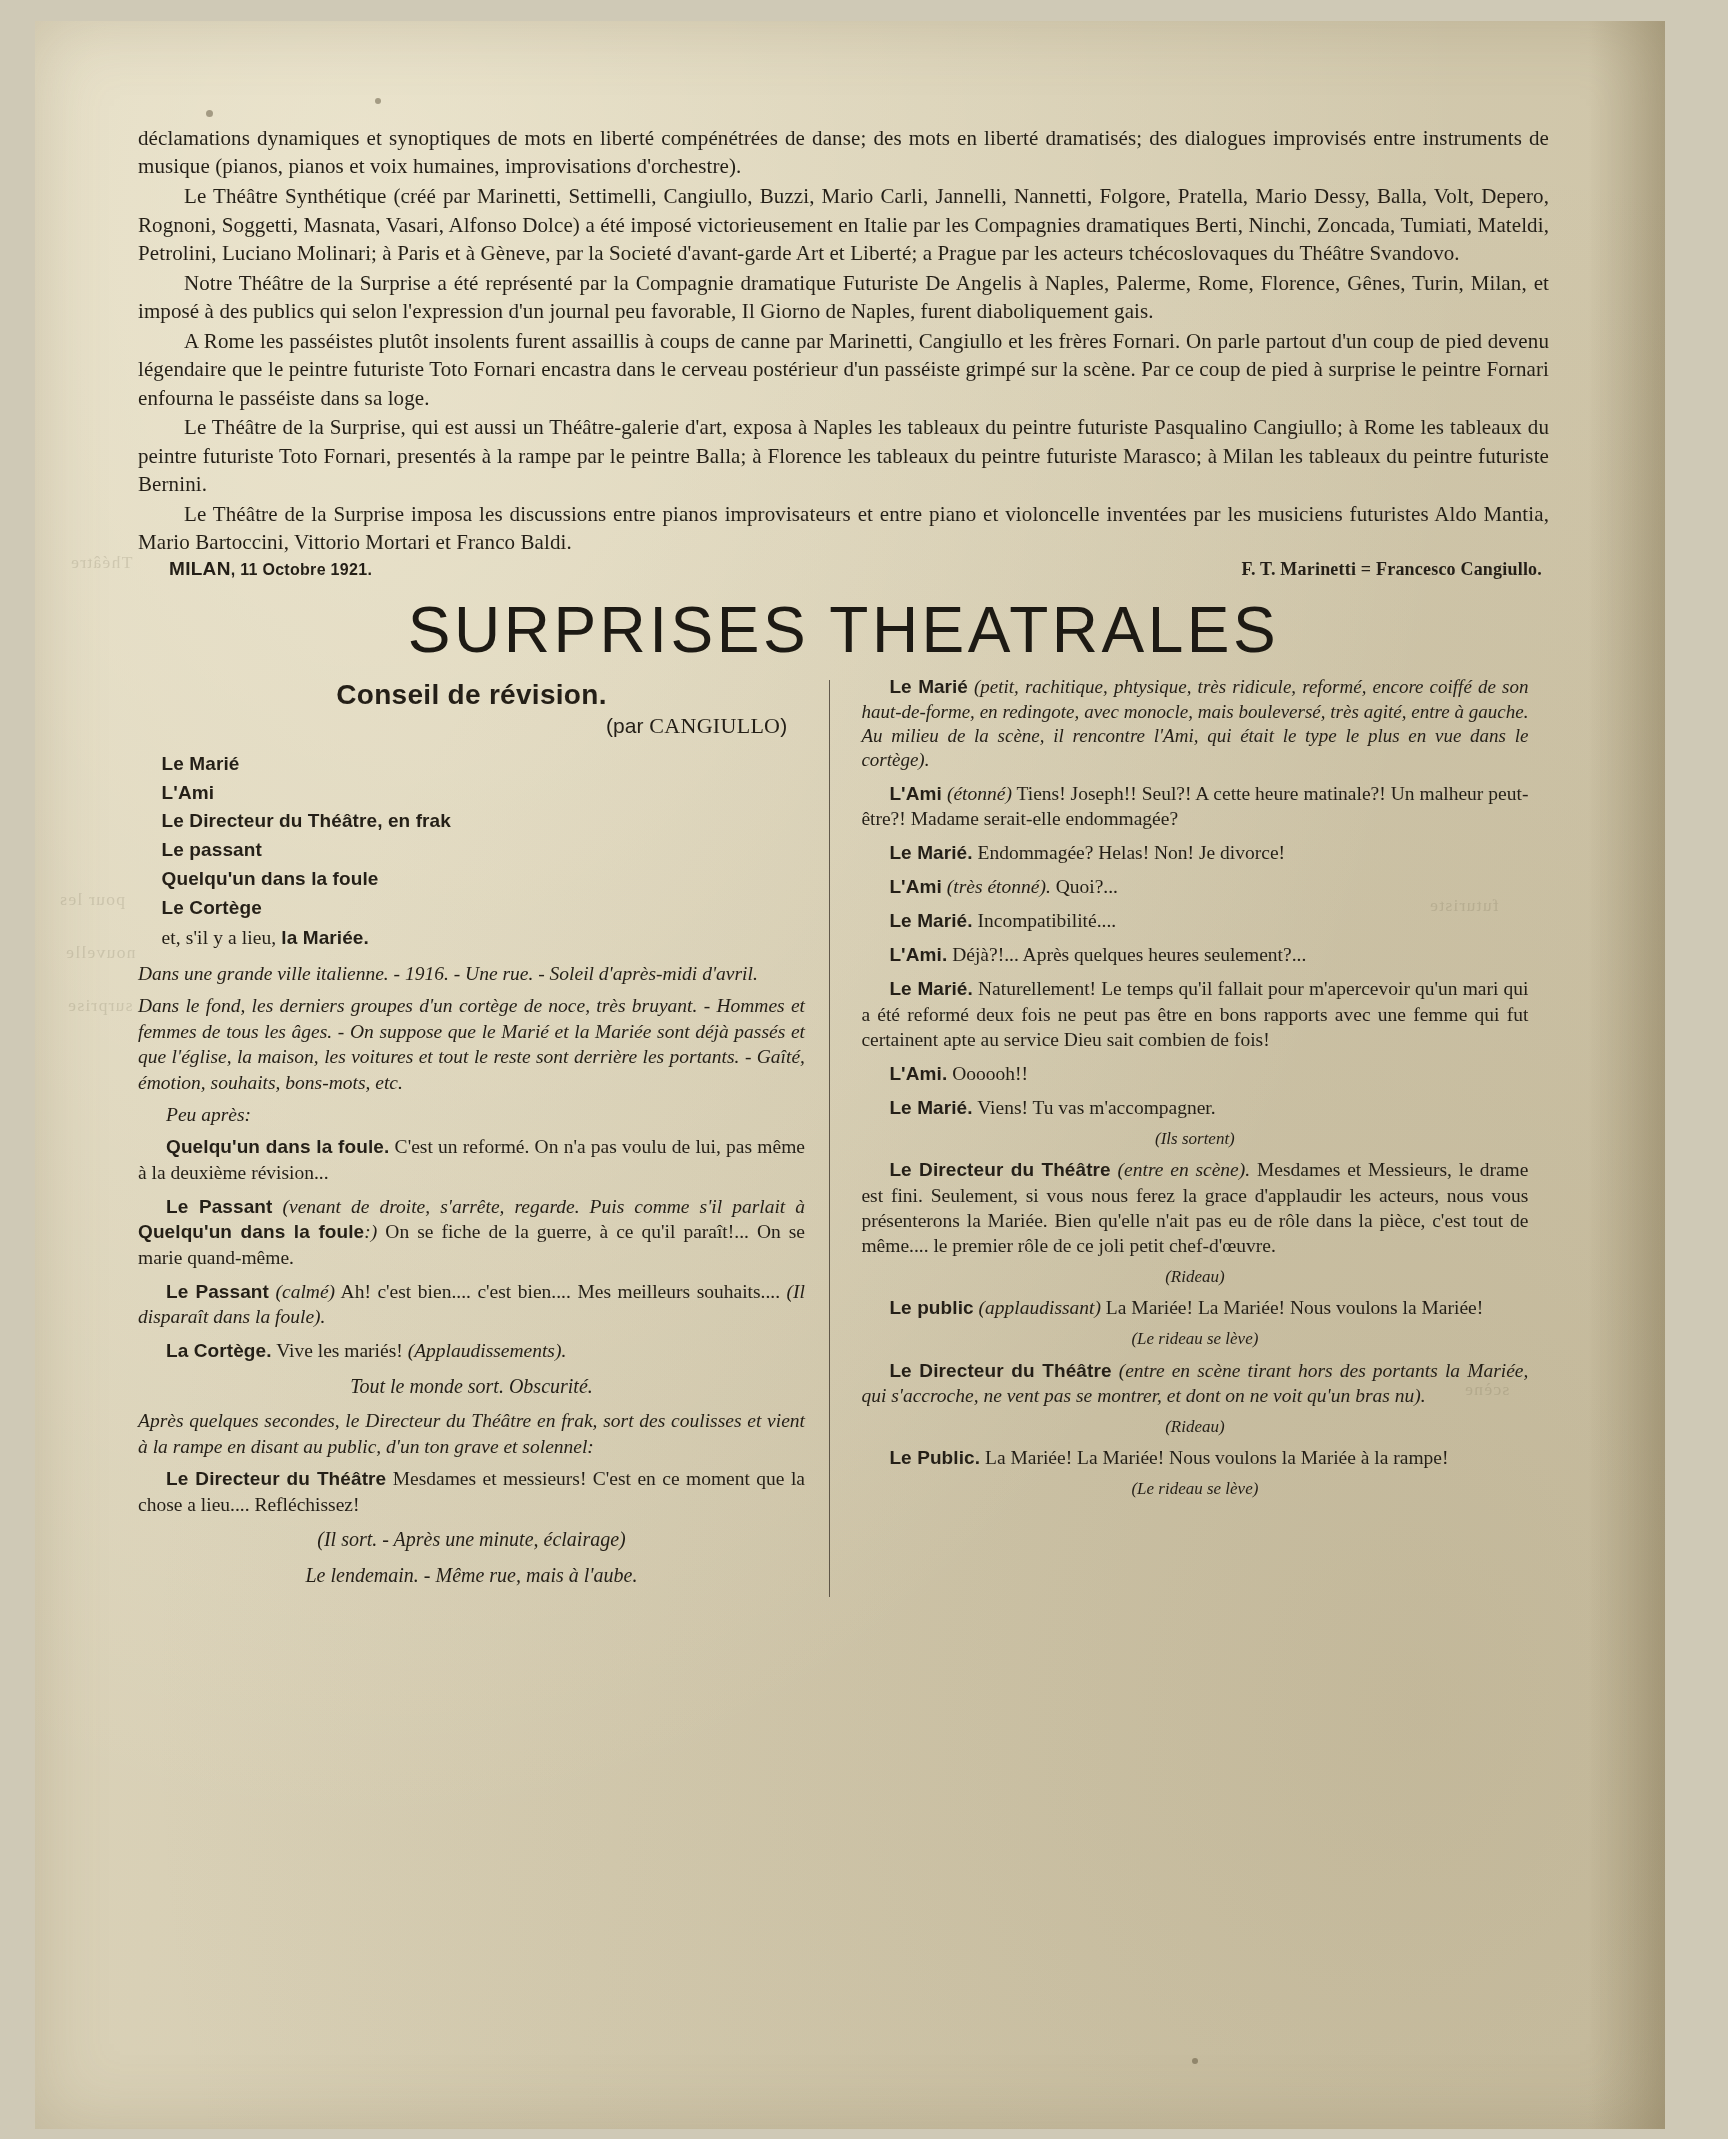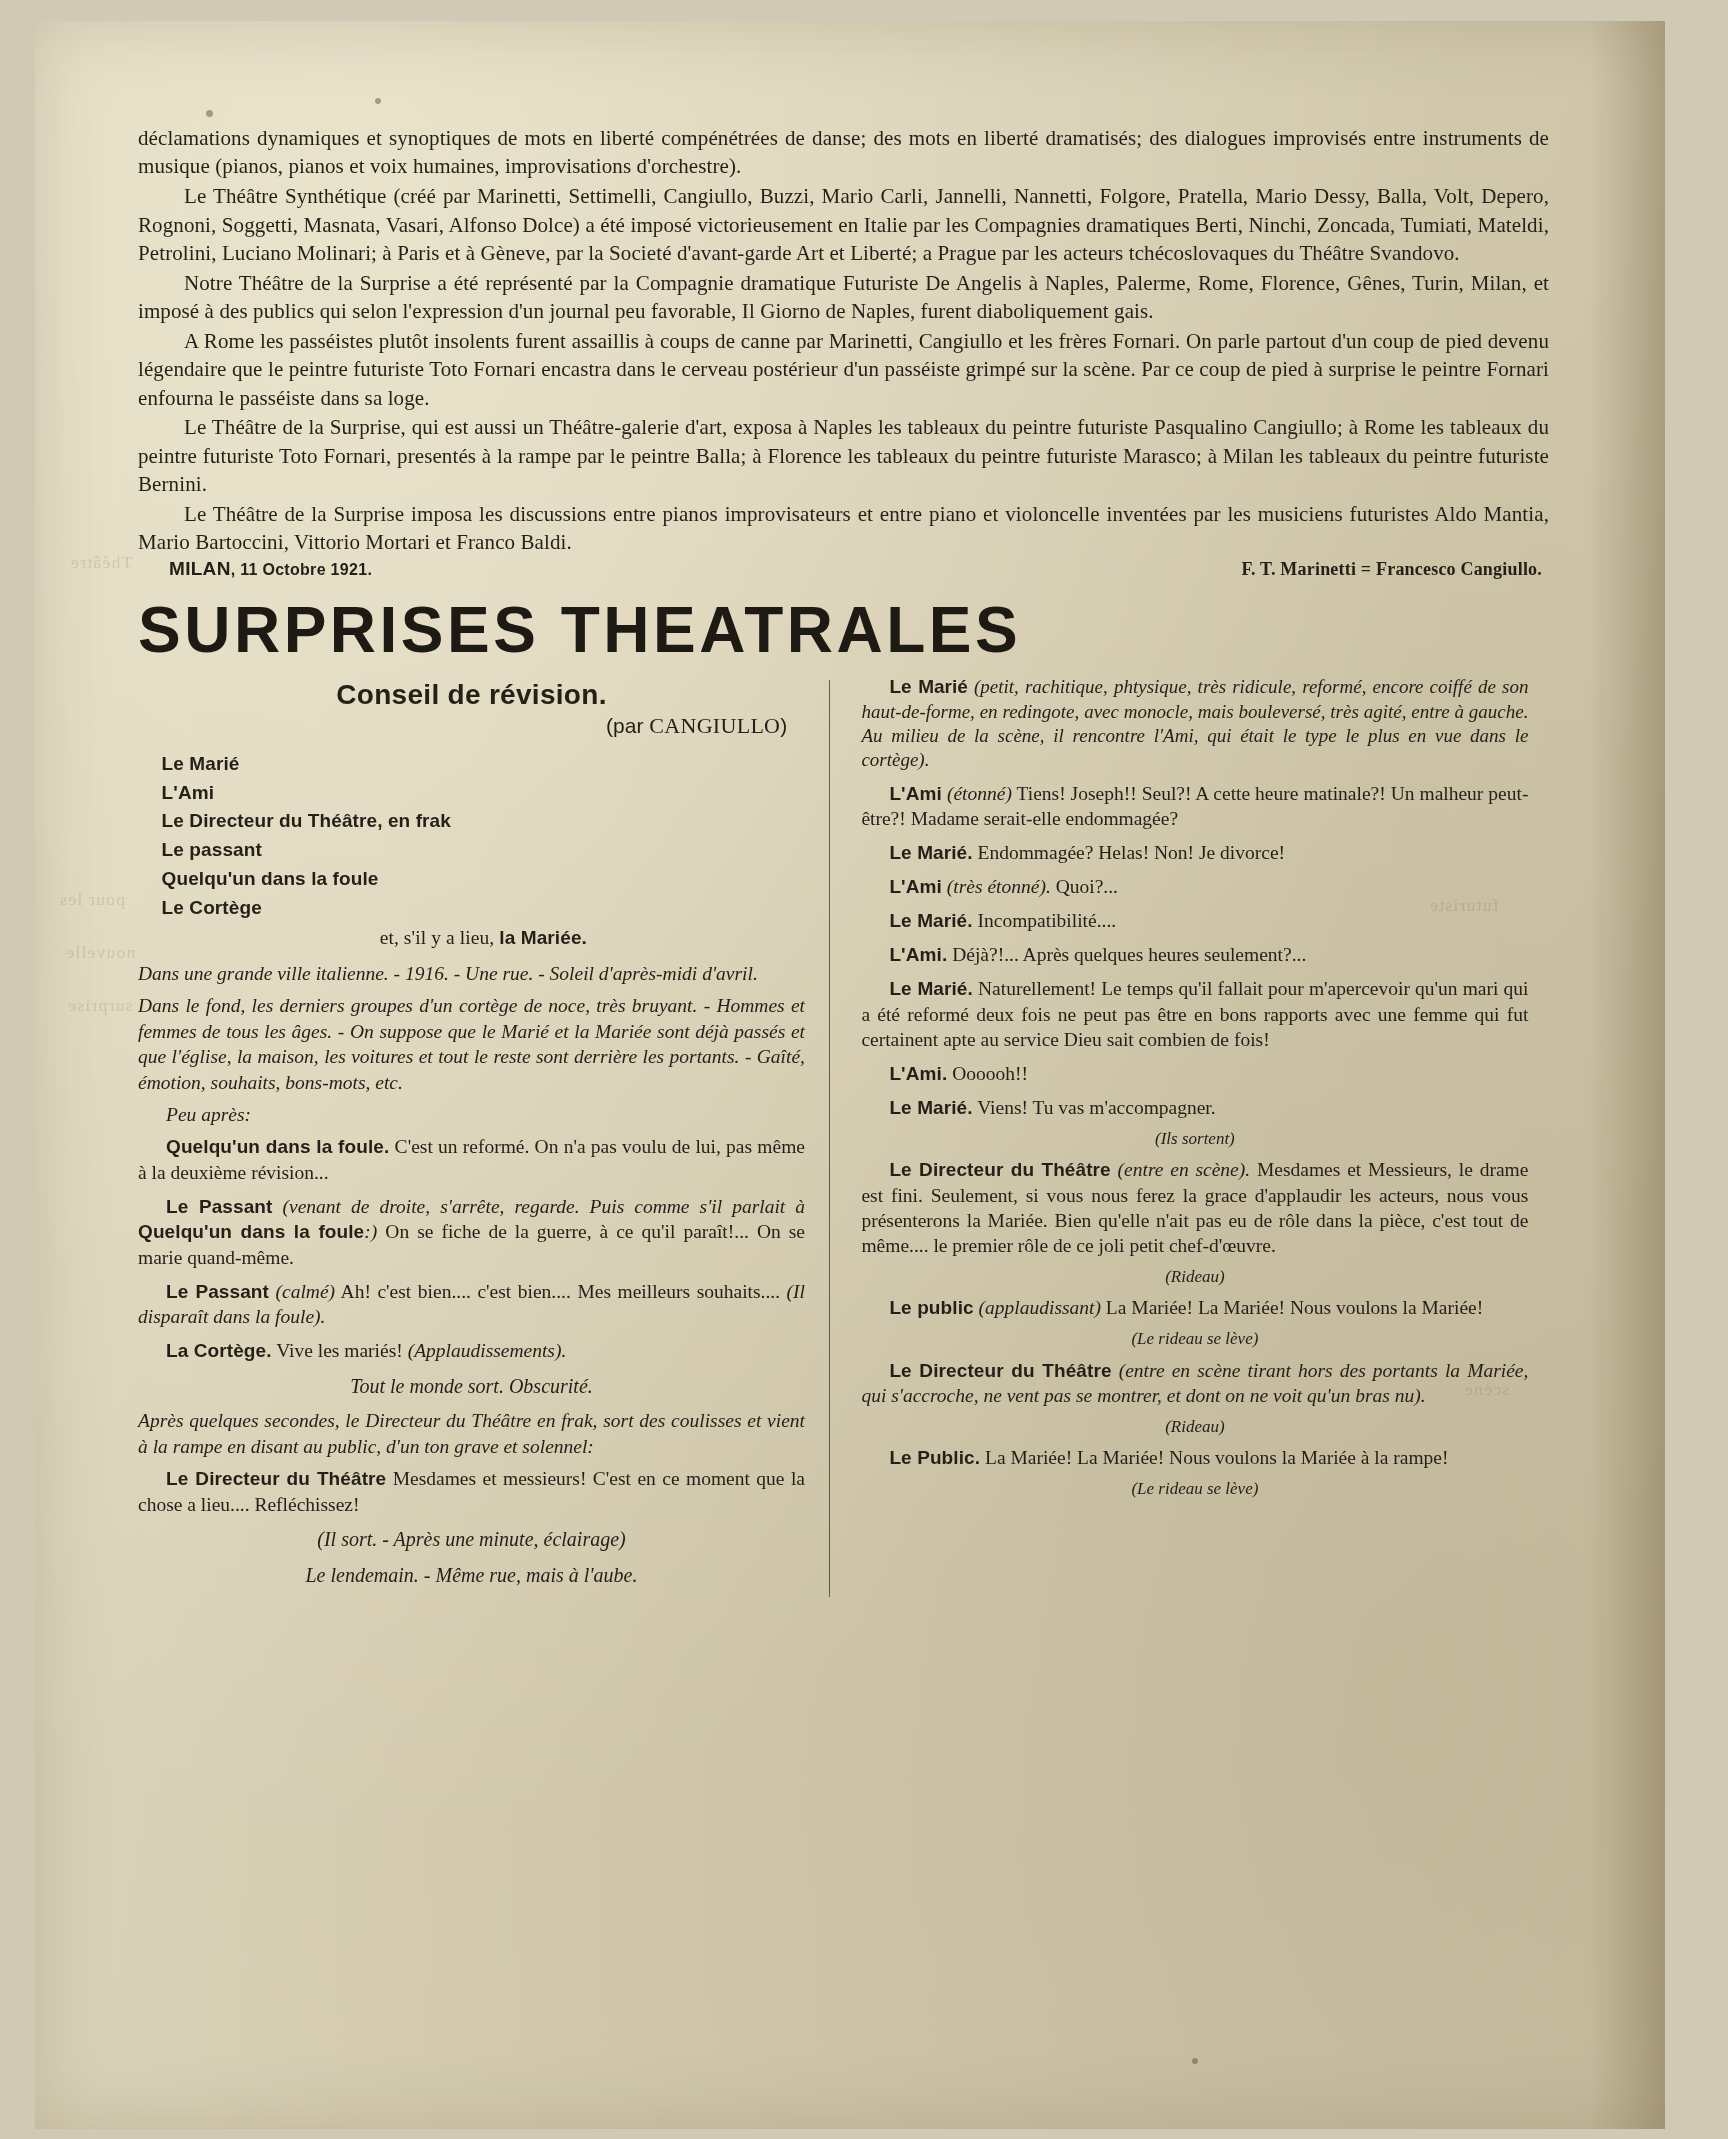--- a/index.html
+++ b/index.html
@@ -96,23 +96,23 @@
     font-family: Liberation Serif, serif;
     font-weight: bold;
     font-size: 18px;
     letter-spacing: 0.2px;
     white-space: nowrap;
     padding-right: 7px;
   }
 
   
   #bigtitle {
-    text-align: left;
-    font-family: "Liberation Sans", sans-serif;
-    font-weight: bold;
+    text-align: center;
+    font-family: "Liberation Sans", sans-serif;
+    font-weight: normal;
     font-size: 64px;
     letter-spacing: 3.5px;
     margin-top: 13px;
     margin-bottom: 5.9px;
     color: #1d1a14;
   }
 
   
   #columns {
     display: flex;
@@ -156,21 +156,20 @@
     font-family: "Liberation Sans", sans-serif;
     font-weight: bold;
     font-size: 19px;
     line-height: 1.52;
     letter-spacing: 0.1px;
   }
   .castlist div.plain {
     font-family: "Liberation Serif", serif;
     font-weight: normal;
     font-size: 19.5px;
-    text-align: center;
   }
   .castlist div.plain b {
     font-family: "Liberation Sans", sans-serif;
     font-size: 19px;
   }
 
   
   .stage {
     font-style: italic;
     font-size: 19.5px;

